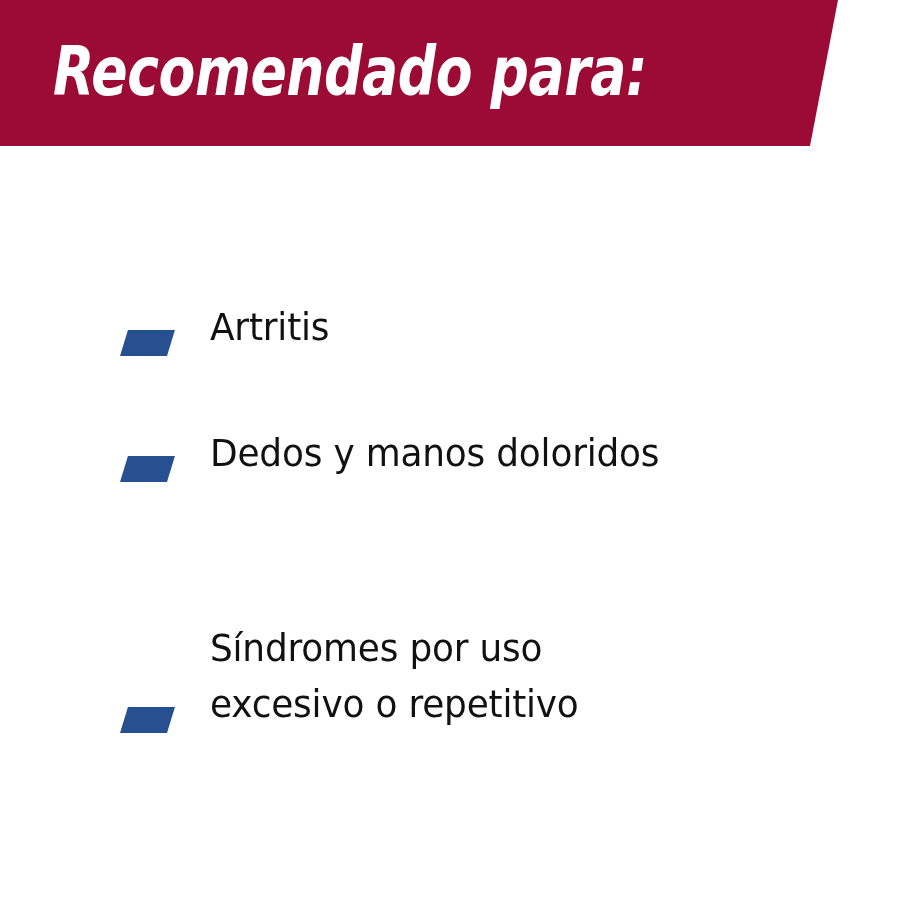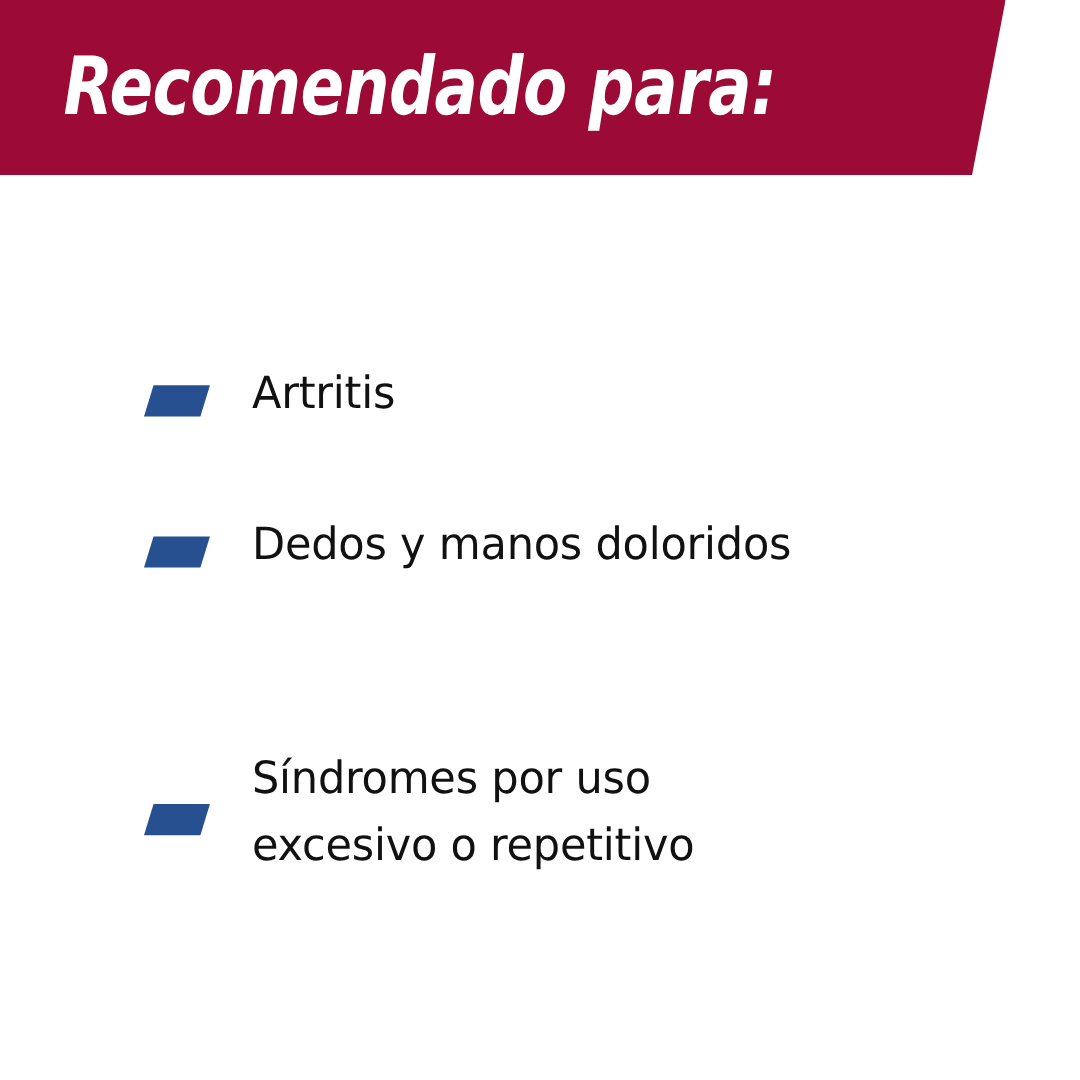--- a/index.html
+++ b/index.html
@@ -47,21 +47,21 @@
     position: absolute;
     left: 0;
     top: 0;
     width: 900px;
     height: 900px;
   }
   .list-item {
     position: absolute;
     left: 120px;
     display: flex;
-    align-items: center;
+    align-items: flex-end;
   }
   .item-1 { top: 300px; }
   .item-2 { top: 426px; }
   .item-3 { top: 621px; }
 
   .bullet-marker {
     flex: 0 0 auto;
     width: 47px;
     height: 26px;
     background: #26508f;

